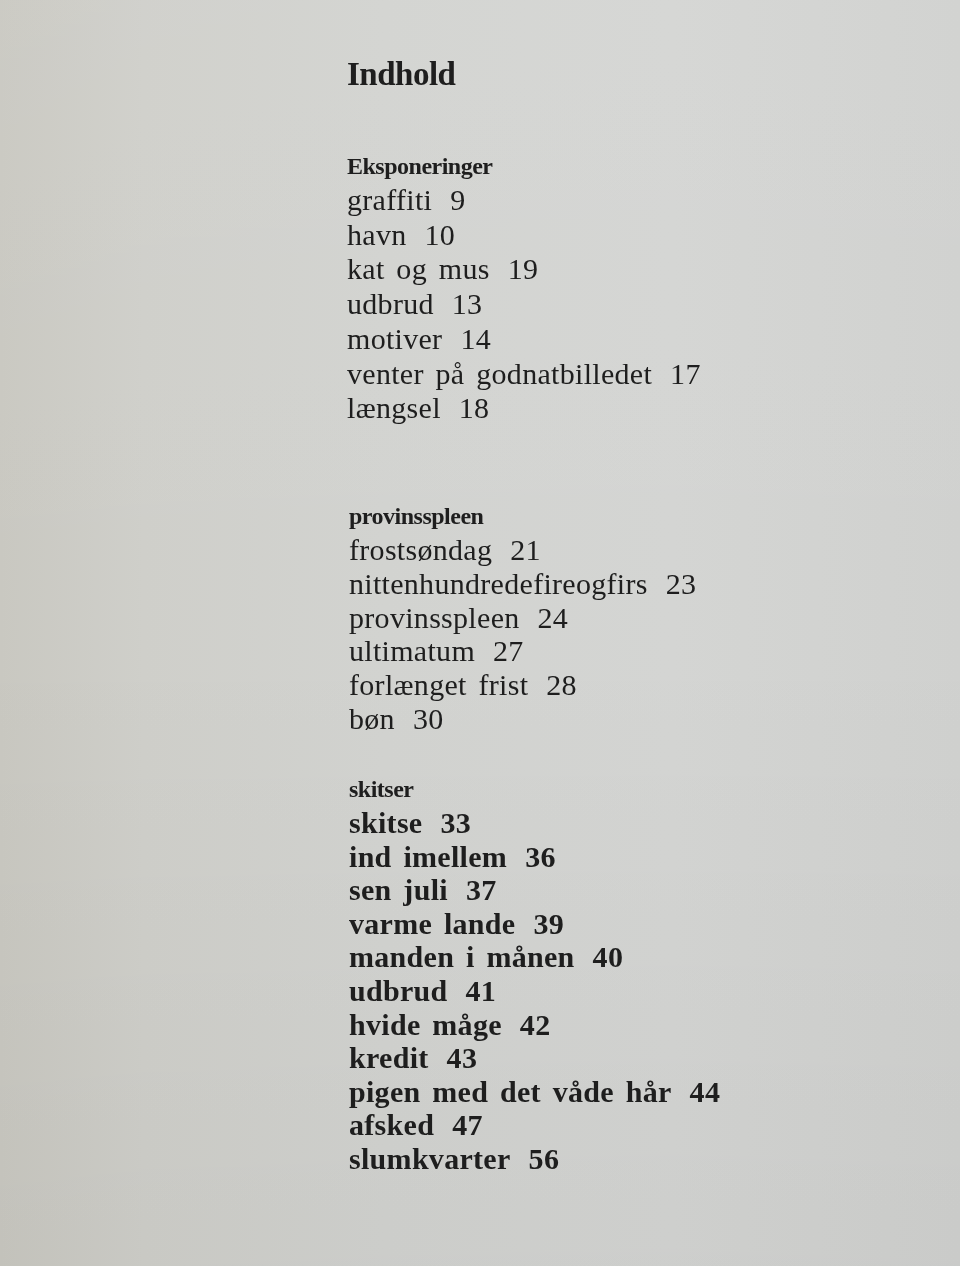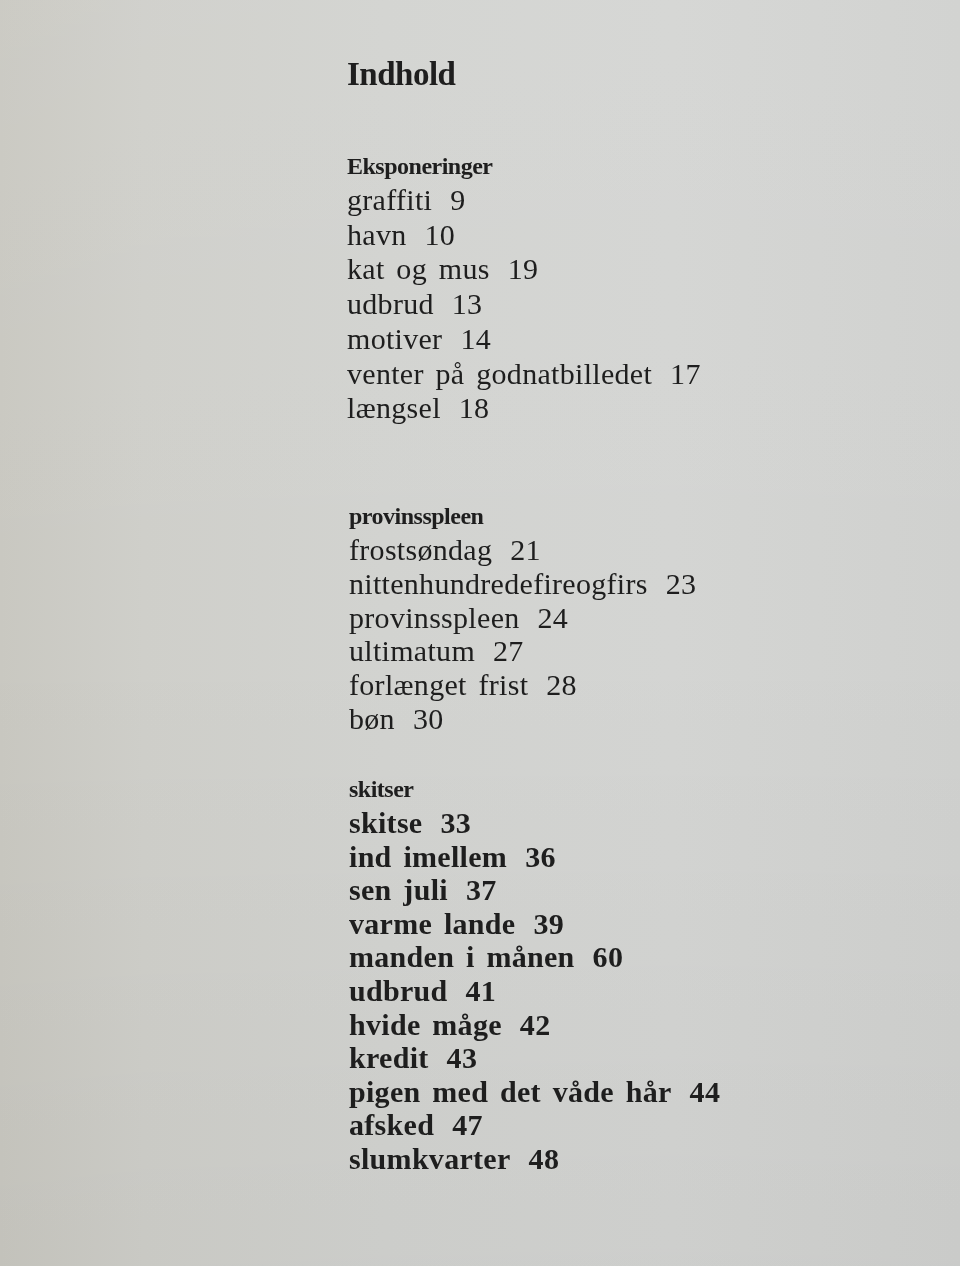--- a/index.html
+++ b/index.html
@@ -70,22 +70,22 @@
       </div>
   </div>
 
   <div class="section" id="sec2">
     <h2 class="section-heading">skitser</h2>
     <div class="entries">
         <div class="entry"><span>skitse</span><span class="page">33</span></div>
         <div class="entry"><span>ind imellem</span><span class="page">36</span></div>
         <div class="entry"><span>sen juli</span><span class="page">37</span></div>
         <div class="entry"><span>varme lande</span><span class="page">39</span></div>
-        <div class="entry"><span>manden i månen</span><span class="page">60</span></div>
+        <div class="entry"><span>manden i månen</span><span class="page">40</span></div>
         <div class="entry"><span>udbrud</span><span class="page">41</span></div>
         <div class="entry"><span>hvide måge</span><span class="page">42</span></div>
         <div class="entry"><span>kredit</span><span class="page">43</span></div>
         <div class="entry"><span>pigen med det våde hår</span><span class="page">44</span></div>
         <div class="entry"><span>afsked</span><span class="page">47</span></div>
-        <div class="entry"><span>slumkvarter</span><span class="page">48</span></div>
+        <div class="entry"><span>slumkvarter</span><span class="page">56</span></div>
       </div>
   </div>
 </div>
 
 </body></html>

